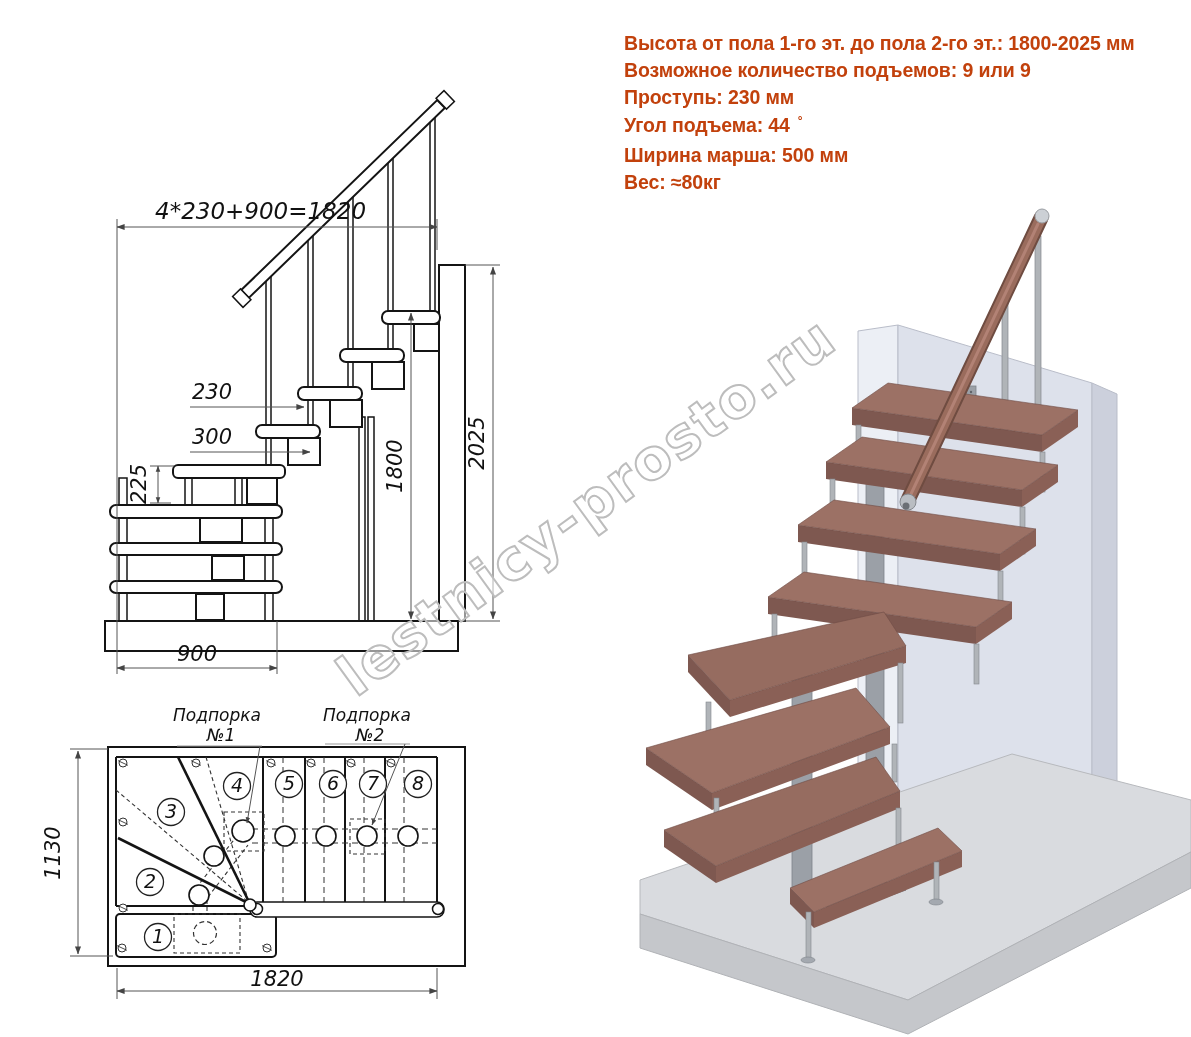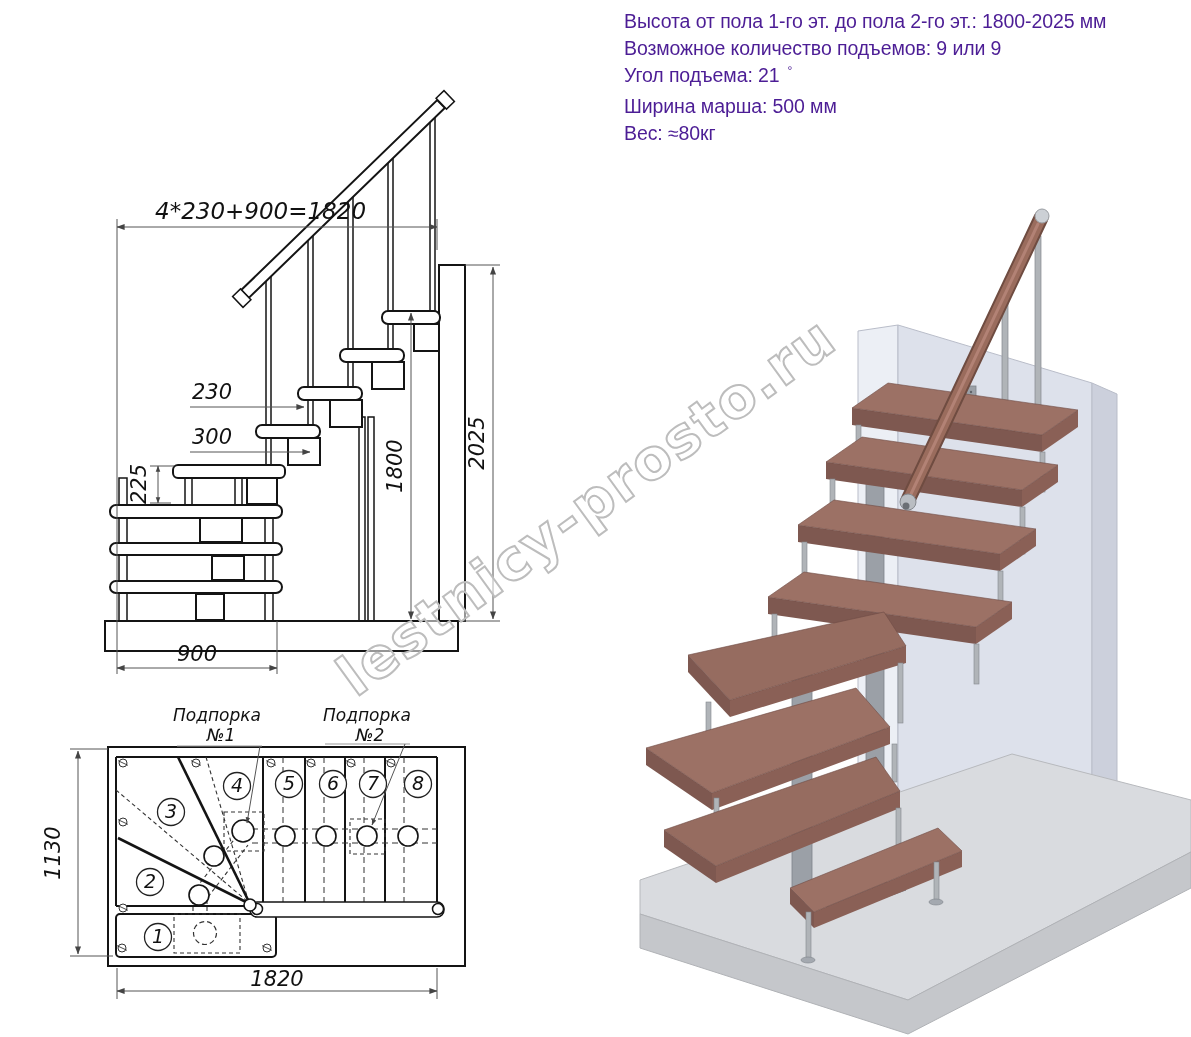--- a/index.html
+++ b/index.html
@@ -1,19 +1,19 @@
 <!DOCTYPE html>
 <html><head>
 <meta charset="utf-8">
 <style>
   html,body{margin:0;padding:0;background:#fff;}
   #canvas{position:relative;width:1191px;height:1037px;background:#fff;overflow:hidden;
           font-family:"Liberation Sans",sans-serif;}
-  .specs{position:absolute;left:624px;top:8px;width:540px;color:#4c1d95;
-         font-size:19.5px;line-height:27.2px;letter-spacing:-0.1px;}
+  .specs{position:absolute;left:624px;top:30px;width:540px;color:#c2410c;
+         font-size:19.5px;line-height:27.2px;letter-spacing:-0.1px;font-weight:bold;}
   .spec-line{white-space:nowrap;}
   .deg{display:inline-block;font-size:12px;position:relative;top:-7px;margin-left:8px;}
   svg{position:absolute;left:0;top:0;}
   .ol{stroke:#141414;stroke-width:2;fill:#fff;}
   .oln{stroke:#141414;stroke-width:2;fill:none;}
   .ol15{stroke:#141414;stroke-width:1.5;fill:#fff;}
   .bd{stroke:#141414;stroke-width:2.6;fill:none;}
   .dl{stroke:#555;stroke-width:1;fill:none;}
   .dsh{stroke:#333;stroke-width:1;fill:none;stroke-dasharray:6 4;}
   .dsh2{stroke:#333;stroke-width:1.1;fill:none;stroke-dasharray:4 3;}
@@ -328,18 +328,19 @@
         <text x="277" y="986" text-anchor="middle" class="dim">1820</text>
       </g>
     </g>
 
     <text transform="translate(598,522) rotate(-36)" text-anchor="middle" class="wm">lestnicy-prosto.ru</text>
   </svg>
 
   <div class="specs">
     <div class="spec-line">Высота от пола 1-го эт. до пола 2-го эт.: 1800-2025 мм</div>
     <div class="spec-line">Возможное количество подъемов: 9 или 9</div>
-    <div class="spec-line"><span>Угол подъема: 21</span><span class="deg">°</span></div>
+    <div class="spec-line">Проступь: 230 мм</div>
+    <div class="spec-line"><span>Угол подъема: 44</span><span class="deg">°</span></div>
     <div class="spec-line">Ширина марша: 500 мм</div>
     <div class="spec-line">Вес: ≈80кг</div>
   </div>
 
 </div>
 
 </body></html>

